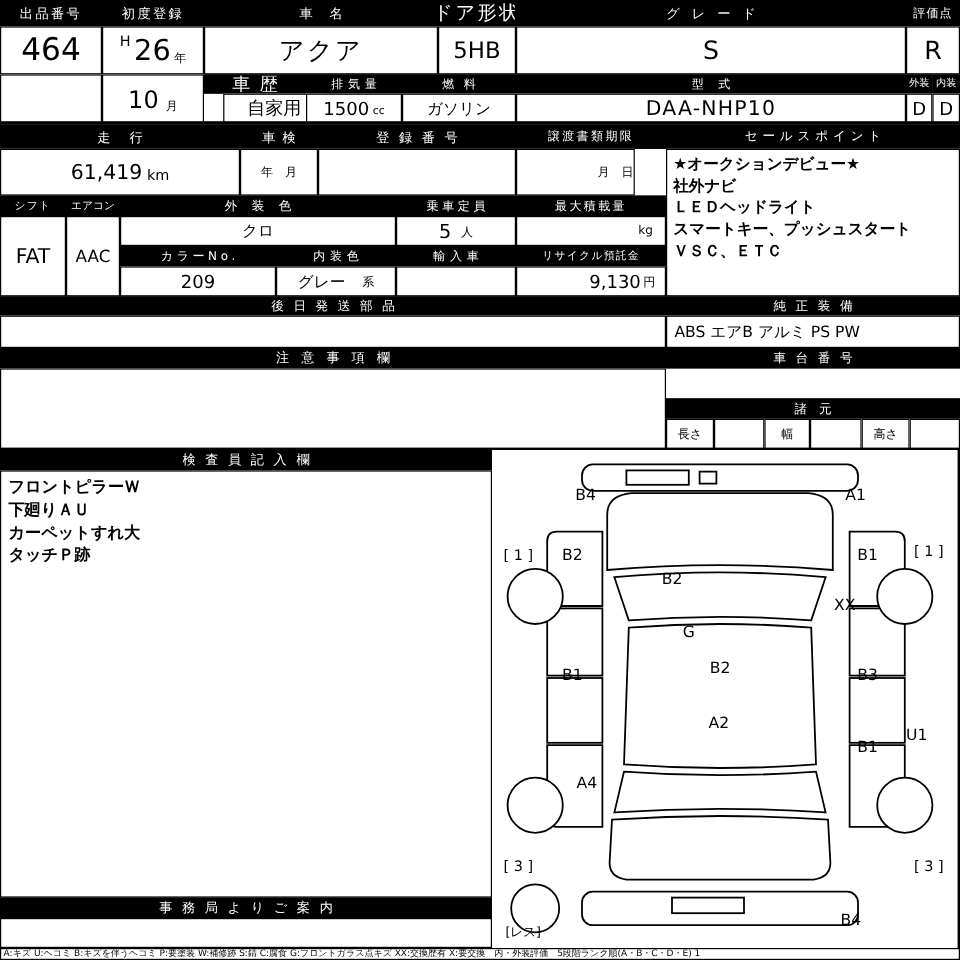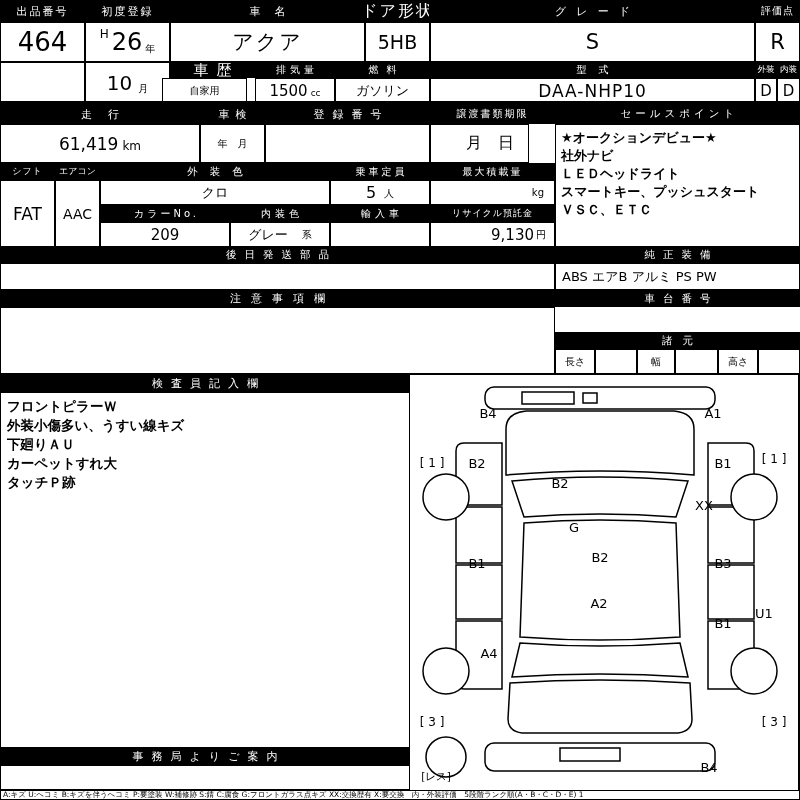--- a/index.html
+++ b/index.html
@@ -45,21 +45,21 @@
     <span class="b" style="font-size:20px;margin-right:6px">10</span>
     <span style="font-size:10px;align-self:flex-end;margin-bottom:6px">月</span>
   </div>
   <div class="cell hdr" style="left:170px;top:62px;width:85px;height:16px;font-size:15px;letter-spacing:8px;text-indent:8px">車歴</div>
   <div class="cell hdr" style="left:255px;top:62px;width:80px;height:16px;font-size:10px;letter-spacing:4px;text-indent:4px">排気量</div>
   <div class="cell hdr" style="left:335px;top:62px;width:95px;height:16px;font-size:10px;letter-spacing:8px;text-indent:8px">燃料</div>
   <div class="cell hdr" style="left:430px;top:62px;width:325px;height:16px;font-size:10px;letter-spacing:12px;text-indent:12px">型式</div>
   <div class="cell hdr" style="left:755px;top:62px;width:22px;height:16px;font-size:8.5px">外装</div>
   <div class="cell hdr" style="left:777px;top:62px;width:23px;height:16px;font-size:8.5px">内装</div>
 
-  <div class="cell b" style="left:162px;top:78px;width:85px;height:25px;font-size:10px">自家用</div>
+  <div class="cell b" style="left:186px;top:78px;width:85px;height:25px;font-size:15px">自家用</div>
   <div class="cell" style="left:255px;top:78px;width:80px;height:25px">
     <span class="b" style="font-size:15px">1500</span>
     <span style="font-size:9px;align-self:flex-end;margin:0 0 4px 3px">cc</span>
   </div>
   <div class="cell b" style="left:335px;top:78px;width:95px;height:25px;font-size:13px">ガソリン</div>
   <div class="cell b" style="left:430px;top:78px;width:325px;height:25px;font-size:17px;letter-spacing:1px">DAA-NHP10</div>
   <div class="cell b" style="left:755px;top:78px;width:22px;height:25px;font-size:15px">D</div>
   <div class="cell b" style="left:777px;top:78px;width:23px;height:25px;font-size:15px">D</div>
 
   <div class="hline" style="left:0;top:101px;width:800px;height:3px"></div>
@@ -67,21 +67,21 @@
   <div class="cell hdr" style="left:0;top:104px;width:200px;height:20px;letter-spacing:16px;text-indent:16px">走行</div>
   <div class="cell" style="left:0;top:124px;width:200px;height:39px">
     <span class="b" style="font-size:17px">61,419</span>
     <span class="b" style="font-size:12px;margin-left:4px;align-self:flex-end;margin-bottom:9px">km</span>
   </div>
   <div class="cell hdr" style="left:200px;top:104px;width:65px;height:20px;letter-spacing:6px;text-indent:6px">車検</div>
   <div class="cell" style="left:200px;top:124px;width:65px;height:39px;font-size:10px">年　月</div>
   <div class="cell hdr" style="left:265px;top:104px;width:165px;height:20px;letter-spacing:8px;text-indent:8px">登録番号</div>
   <div class="cell" style="left:265px;top:124px;width:165px;height:39px"></div>
   <div class="cell hdr" style="left:430px;top:104px;width:125px;height:20px;font-size:10px;letter-spacing:2px">譲渡書類期限</div>
-  <div class="cell right" style="left:430px;top:124px;width:99px;height:39px;font-size:16px;padding-right:14px">月　日</div>
+  <div class="cell right" style="left:430px;top:124px;width:99px;height:39px;font-size:10px;">月　日</div>
   <div class="cell hdr" style="left:555px;top:104px;width:245px;height:20px;letter-spacing:4px;text-indent:4px;font-size:10.5px">セールスポイント</div>
   <div class="cell col" style="left:555px;top:124px;width:245px;height:123px;padding:4px 5px;font-weight:bold;font-size:13px;line-height:18px">
     <div>★オークションデビュー★</div>
     <div>社外ナビ</div>
     <div>ＬＥＤヘッドライト</div>
     <div>スマートキー、プッシュスタート</div>
     <div>ＶＳＣ、ＥＴＣ</div>
   </div>
 
   <div class="cell hdr" style="left:0;top:163px;width:55px;height:17px;font-size:9px;letter-spacing:1px">シフト</div>
@@ -129,21 +129,20 @@
   <div class="cell" style="left:637px;top:349px;width:38px;height:26px;font-size:10px">幅</div>
   <div class="cell" style="left:675px;top:349px;width:43px;height:26px"></div>
   <div class="cell" style="left:718px;top:349px;width:40px;height:26px;font-size:10px">高さ</div>
   <div class="cell" style="left:758px;top:349px;width:42px;height:26px"></div>
 
   <div class="hline" style="left:0;top:373px;width:800px;height:2px"></div>
 
   <div class="cell hdr" style="left:0;top:375px;width:410px;height:17px;letter-spacing:8px;text-indent:8px">検査員記入欄</div>
   <div class="cell col" style="left:0;top:392px;width:410px;height:356px;padding:4px 6px;font-weight:bold;font-size:13.5px;line-height:19px">
     <div>フロントピラーＷ</div>
-    <div>外装小傷多い、うすい線キズ</div>
     <div>下廻りＡＵ</div>
     <div>カーペットすれ大</div>
     <div>タッチＰ跡</div>
   </div>
   <div class="cell hdr" style="left:0;top:748px;width:410px;height:17px;letter-spacing:8px;text-indent:8px">事務局よりご案内</div>
   <div class="cell" style="left:0;top:765px;width:410px;height:25px"></div>
 
   <div id="diagram">
     <svg width="390" height="415" viewBox="0 0 390 415" style="position:absolute;left:0;top:0">
       <g fill="none" stroke="#000" stroke-width="1.5">

